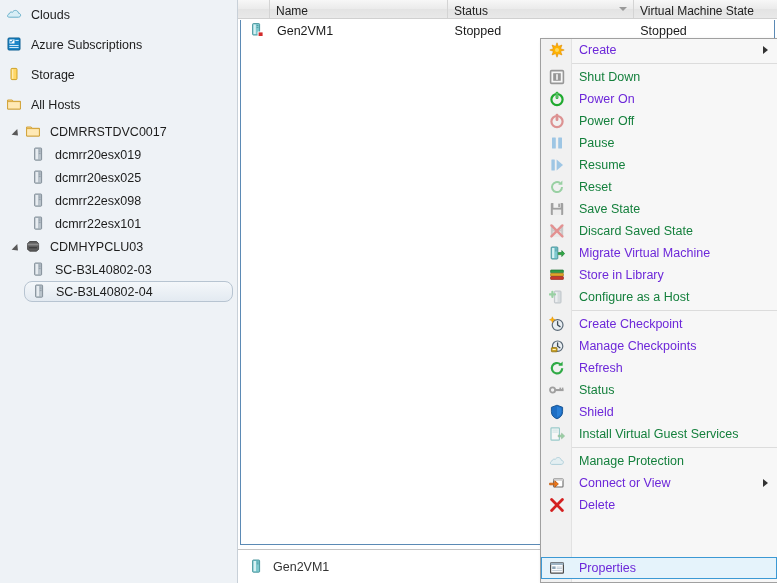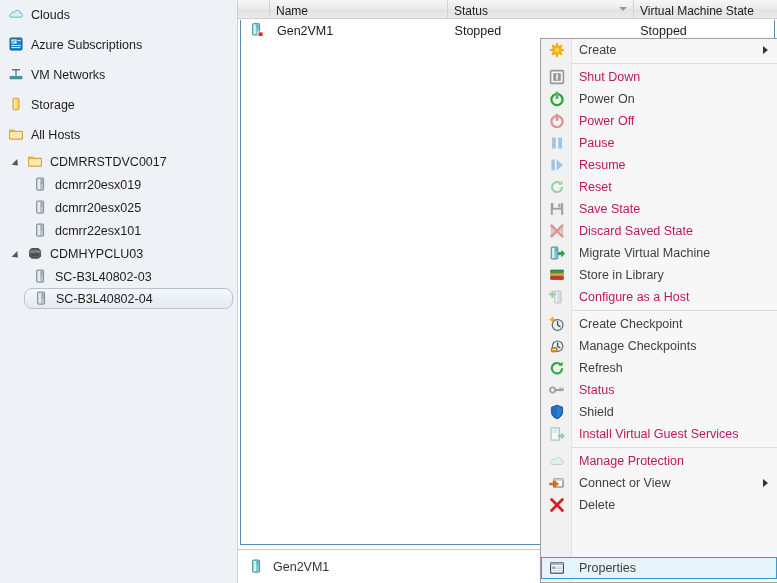--- a/index.html
+++ b/index.html
@@ -14,21 +14,20 @@
   }
   #app { position: relative; width: 777px; height: 583px; }
 
   
   #sidebar {
     position: absolute; left: 0; top: 0;
     width: 238px; height: 583px;
     background: #eef2f6;
     border-right: 1px solid #c8d0d8;
     overflow: hidden;
-    text-align: right;
   }
   .tree-row {
     display: flex; align-items: center;
     height: 23px;
     padding-left: 6px;
     white-space: nowrap;
     cursor: default;
   }
   .tree-row.big { height: 30px; }
   .tree-label { font-size: 12.5px; color: #1d1d1d; }
@@ -143,24 +142,24 @@
     z-index: 2;
   }
   .mi .micon {
     width: 31px; min-width: 31px; height: 22px;
     display: flex; align-items: center; justify-content: center;
     position: relative;
   }
   .mi .mlabel {
     padding-left: 7px;
     font-size: 12.5px;
-    color: #404040;
+    color: #6d28d9;
     white-space: nowrap;
   }
-  .mi.disabled .mlabel { color: #be185d; }
+  .mi.disabled .mlabel { color: #15803d; }
   .mi .subarrow {
     position: absolute; right: 9px; top: 50%; margin-top: -4px;
     width: 0; height: 0;
     border-top: 4px solid transparent;
     border-bottom: 4px solid transparent;
     border-left: 5px solid #333;
   }
   .mi.hover {
     background: #e5f3fb;
     border: 1px solid #3c99d4;
@@ -192,28 +191,20 @@
             <rect x="3.5" y="3.5" width="5" height="4" fill="#ffffff"></rect>
             <path d="M4 5.3l1 1 2.2-2.2" stroke="#1b86c8" stroke-width="1.1" fill="none"></path>
             <rect x="9.4" y="4" width="3.3" height="1" fill="#cfe8f7"></rect>
             <rect x="3.4" y="9" width="9.2" height="1" fill="#cfe8f7"></rect>
             <rect x="3.4" y="11" width="9.2" height="1" fill="#cfe8f7"></rect>
           </svg></span>
         <span class="tree-label">Azure Subscriptions</span>
       </div>
       <div class="tree-row big">
         <span class="ico"><svg width="16" height="16" viewBox="0 0 16 16" xmlns="http://www.w3.org/2000/svg">
-            <rect x="2" y="10.4" width="12" height="2.4" rx="0.4" fill="#3f9aab" stroke="#2c7080" stroke-width="0.7"></rect>
-            <rect x="7.2" y="4" width="1.6" height="6.4" fill="#4d9aa8"></rect>
-            <rect x="4" y="3" width="8" height="1.6" rx="0.4" fill="#6c6c6c"></rect>
-          </svg></span>
-        <span class="tree-label">VM Networks</span>
-      </div>
-      <div class="tree-row big">
-        <span class="ico"><svg width="16" height="16" viewBox="0 0 16 16" xmlns="http://www.w3.org/2000/svg">
             <rect x="5" y="2.4" width="6" height="11.2" rx="1" fill="#ffd766" stroke="#c99a17" stroke-width="0.9"></rect>
             <rect x="5.9" y="3.3" width="1.4" height="9.4" fill="#fff0bd" opacity="0.85"></rect>
           </svg></span>
         <span class="tree-label">Storage</span>
       </div>
       <div class="tree-row big">
         <span class="ico"><svg width="16" height="16" viewBox="0 0 16 16" xmlns="http://www.w3.org/2000/svg">
             <path d="M1.6 4h4.6l1.2 1.3h7V13H1.6z" fill="#ffd98a" stroke="#cc9a2b" stroke-width="0.9"></path>
             <path d="M1.6 5.6h12.8V13H1.6z" fill="#ffe9b5" stroke="#cc9a2b" stroke-width="0.8"></path>
           </svg></span>
@@ -239,20 +230,30 @@
       </div>
       <div class="tree-row indent2">
         <span class="ico"><svg width="16" height="16" viewBox="0 0 16 16" xmlns="http://www.w3.org/2000/svg">
             <rect x="4.6" y="2" width="7" height="12.2" rx="0.8" fill="#b9c3cb" stroke="#7c8892" stroke-width="0.9"></rect>
             <rect x="5.6" y="3" width="2.4" height="10.2" fill="#e7ecf0"></rect>
             <rect x="8.8" y="3.6" width="1.8" height="0.9" fill="#8c98a3"></rect>
             <rect x="8.8" y="5.4" width="1.8" height="0.9" fill="#8c98a3"></rect>
             <rect x="8.8" y="7.2" width="1.8" height="0.9" fill="#8c98a3"></rect>
           </svg></span>
         <span class="tree-label">dcmrr20esx025</span>
+      </div>
+      <div class="tree-row indent2">
+        <span class="ico"><svg width="16" height="16" viewBox="0 0 16 16" xmlns="http://www.w3.org/2000/svg">
+            <rect x="4.6" y="2" width="7" height="12.2" rx="0.8" fill="#b9c3cb" stroke="#7c8892" stroke-width="0.9"></rect>
+            <rect x="5.6" y="3" width="2.4" height="10.2" fill="#e7ecf0"></rect>
+            <rect x="8.8" y="3.6" width="1.8" height="0.9" fill="#8c98a3"></rect>
+            <rect x="8.8" y="5.4" width="1.8" height="0.9" fill="#8c98a3"></rect>
+            <rect x="8.8" y="7.2" width="1.8" height="0.9" fill="#8c98a3"></rect>
+          </svg></span>
+        <span class="tree-label">dcmrr22esx098</span>
       </div>
       <div class="tree-row indent2">
         <span class="ico"><svg width="16" height="16" viewBox="0 0 16 16" xmlns="http://www.w3.org/2000/svg">
             <rect x="4.6" y="2" width="7" height="12.2" rx="0.8" fill="#b9c3cb" stroke="#7c8892" stroke-width="0.9"></rect>
             <rect x="5.6" y="3" width="2.4" height="10.2" fill="#e7ecf0"></rect>
             <rect x="8.8" y="3.6" width="1.8" height="0.9" fill="#8c98a3"></rect>
             <rect x="8.8" y="5.4" width="1.8" height="0.9" fill="#8c98a3"></rect>
             <rect x="8.8" y="7.2" width="1.8" height="0.9" fill="#8c98a3"></rect>
           </svg></span>
         <span class="tree-label">dcmrr22esx101</span>

